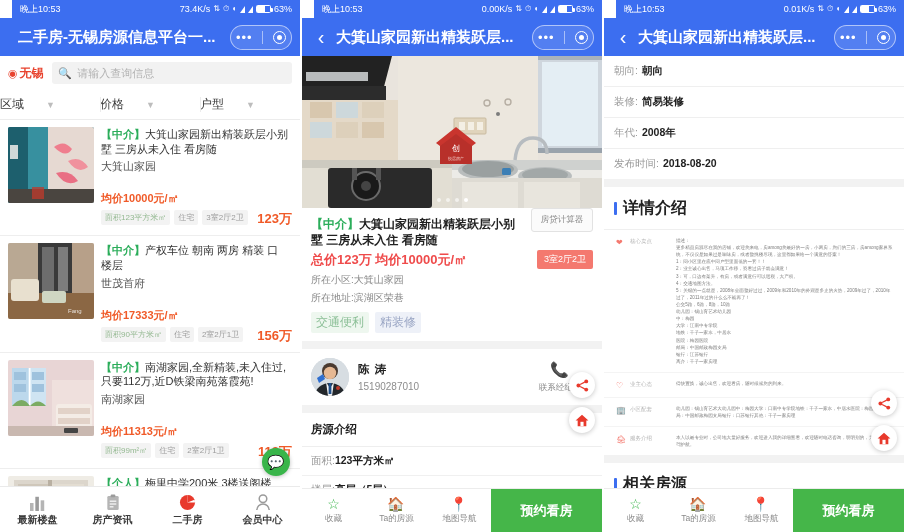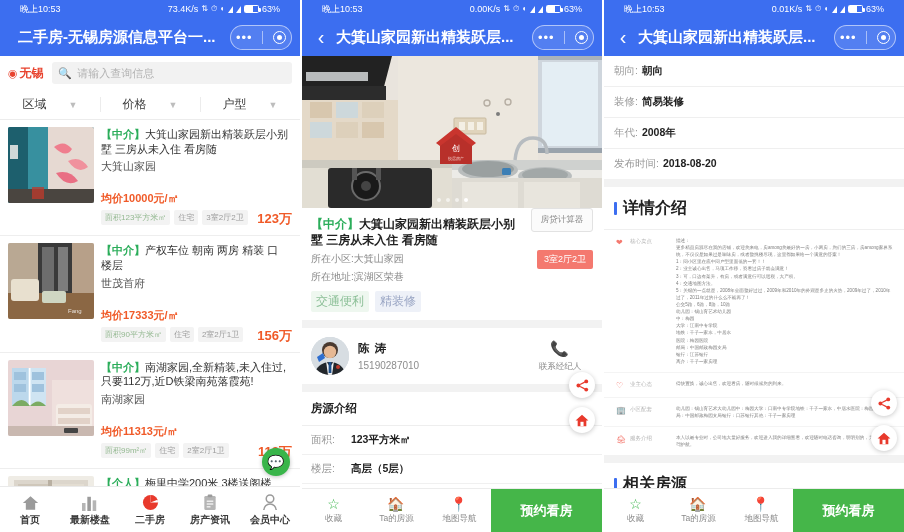--- a/index.html
+++ b/index.html
@@ -10,21 +10,21 @@
     overflow:hidden;
   }
   .shell { display:flex; width:904px; height:532px; }
   .panel { width:300px; height:532px; position:relative; overflow:hidden; background:#fff; }
   .gap { width:2px; height:532px; background:#ffffff; }
 
   
   .statusbar {
     height:18px; background:#3c6ef0; color:#ffffff;
     display:flex; align-items:center; justify-content:space-between;
-    padding:0 20px; font-size:9px; letter-spacing:0;
+    padding:0 8px; font-size:9px; letter-spacing:0;margin-left:12px;
   }
   .status-right { display:flex; align-items:center; gap:3px; }
   .sb-ico { font-size:8px; line-height:1; }
   .bat {
     width:15px; height:8px; border:1px solid #fff; border-radius:1.5px;
     position:relative; display:inline-block;
   }
   .bat::after{ content:""; position:absolute; right:-3px; top:2px; width:2px;height:4px;background:#fff;border-radius:0 1px 1px 0;}
   .bat i{ display:block; height:100%; background:#fff; width:63%; }
   .sig { width:0;height:0;border-left:5px solid transparent;border-bottom:7px solid #fff; display:inline-block;}
@@ -59,21 +59,21 @@
   .pin { margin-right:2px; font-size:11px; }
   .searchbox {
     flex:1; height:22px; background:#f2f2f2; border-radius:3px; margin-left:8px;
     display:flex; align-items:center; padding:0 7px; color:#b3b3b3; font-size:11px;
   }
   .searchbox .mag { margin-right:5px; font-size:11px; color:#b9b9b9; }
 
   
   .filterrow { display:flex; height:30px; border-bottom:1px solid #ececec; }
   .filter-cell {
-    flex:1; display:flex; align-items:center; justify-content:center;
+    flex:1; display:flex; align-items:center; 
     font-size:12px; color:#3a3a3a; position:relative; gap:22px;
   }
   .filter-cell + .filter-cell::before{
     content:""; position:absolute; left:0; top:7px; bottom:7px; width:1px; background:#ececec;
   }
   .caret { color:#bdbdbd; font-size:9px; }
 
   
   .list { height:calc(532px - 18px - 38px - 34px - 30px - 46px); overflow:hidden; }
   .card { display:flex; padding:7px 8px; border-bottom:1px solid #eeeeee; }
@@ -133,21 +133,21 @@
   .agent-row{ display:flex; align-items:center; padding:9px; border-bottom:8px solid #f2f2f2; background:#fff;}
   .avatar{ width:38px;height:38px;border-radius:50%; overflow:hidden; flex:none; background:#cfd6dd; position:relative;}
   .agent-meta{ padding-left:9px; flex:1;}
   .agent-name{ font-size:11.5px; color:#222; font-weight:bold; letter-spacing:1px;}
   .agent-phone{ font-size:10px; color:#8d8d8d; margin-top:4px;}
   .contact-col{ width:66px; display:flex;flex-direction:column;align-items:center;gap:3px;}
   .contact-col .ph{ color:#2bad5a; font-size:15px; }
   .contact-col .lbl{ font-size:8.5px; color:#8a8a8a;}
   .sec-title{ font-size:11.5px; font-weight:bold; color:#222; padding:9px; border-bottom:1px solid #eee;}
   .kv{ display:flex; font-size:10.5px; padding:7px 9px; border-bottom:1px solid #f0f0f0;}
-  .kv .k{ color:#9a9a9a; margin-right:16px;}
+  .kv .k{ color:#9a9a9a; margin-right:0;}
   .kv .v{ color:#222; font-weight:bold;}
 
   .side-fabs{ position:absolute; right:7px; top:372px; display:flex; flex-direction:column; gap:9px; }
   .side-fab{
     width:26px;height:26px;border-radius:50%;background:#fff;
     box-shadow:0 1px 5px rgba(0,0,0,.22); display:flex;align-items:center;justify-content:center;
     color:#e8392c; font-size:13px;
   }
 
   .actionbar{
@@ -357,57 +357,49 @@
 
         </div>
       </div>
     </div>
 
     <div class="fab-chat">💬</div>
 
     <div class="tabbar">
       <div class="tab">
         <span class="tab-ico">
-          <svg width="17" height="16" viewBox="0 0 20 18">
-              <path d="M10 1 L19 9 H15.5 V17 H4.5 V9 H1 Z" fill="#9b9b9b"></path>
-            </svg>
-        </span>
-        <span class="tab-label">首页</span>
-      </div>
-      <div class="tab">
-        <span class="tab-ico">
           <svg width="18" height="16" viewBox="0 0 20 18">
               <rect x="1" y="9" width="4" height="9" fill="#b5b5b5"></rect>
               <rect x="7" y="2" width="4" height="16" fill="#9b9b9b"></rect>
               <rect x="13" y="6" width="4" height="12" fill="#b5b5b5"></rect>
             </svg>
         </span>
         <span class="tab-label">最新楼盘</span>
-      </div>
-      <div class="tab">
-        <span class="tab-ico">
-          <svg width="17" height="17" viewBox="0 0 18 18">
-              <circle cx="9" cy="9" r="8" fill="#e8392c"></circle>
-              <path d="M9 9 L9 1 A8 8 0 0 1 17 9 Z" fill="#fff"></path>
-              <path d="M9 9 L9 1 A8 8 0 0 1 16.4 6 Z" fill="#e8392c"></path>
-            </svg>
-        </span>
-        <span class="tab-label">二手房</span>
       </div>
       <div class="tab">
         <span class="tab-ico">
           <svg width="14" height="17" viewBox="0 0 14 18">
               <rect x="1" y="2" width="12" height="15" rx="1.5" fill="#b5b5b5"></rect>
               <rect x="4.5" y="0.5" width="5" height="3" rx="1" fill="#9b9b9b"></rect>
               <rect x="3.5" y="7" width="7" height="1.2" fill="#fff"></rect>
               <rect x="3.5" y="10" width="7" height="1.2" fill="#fff"></rect>
               <rect x="3.5" y="13" width="4" height="1.2" fill="#fff"></rect>
             </svg>
         </span>
         <span class="tab-label">房产资讯</span>
+      </div>
+      <div class="tab">
+        <span class="tab-ico">
+          <svg width="17" height="17" viewBox="0 0 18 18">
+              <circle cx="9" cy="9" r="8" fill="#e8392c"></circle>
+              <path d="M9 9 L9 1 A8 8 0 0 1 17 9 Z" fill="#fff"></path>
+              <path d="M9 9 L9 1 A8 8 0 0 1 16.4 6 Z" fill="#e8392c"></path>
+            </svg>
+        </span>
+        <span class="tab-label">二手房</span>
       </div>
       <div class="tab">
         <span class="tab-ico">
           <svg width="16" height="17" viewBox="0 0 16 18">
               <circle cx="8" cy="5" r="4" fill="none" stroke="#9b9b9b" stroke-width="1.6"></circle>
               <path d="M1.5 17 a6.5 6.5 0 0 1 13 0" fill="none" stroke="#9b9b9b" stroke-width="1.6"></path>
             </svg>
         </span>
         <span class="tab-label">会员中心</span>
       </div>
@@ -500,20 +492,21 @@
         <span class="dot"></span>
         <span class="dot"></span>
         <span class="dot on"></span>
       </div>
     </div>
 
     <div class="detail-head">
       <div class="dh-title">
         <span class="agent">【中介】</span><span>大箕山家园新出精装跃层小别墅 三房从未入住 看房随</span>
       </div>
+      <div class="dh-price">总价123万 均价10000元/㎡</div>
       <div class="dh-sub">所在小区:大箕山家园</div>
       <div class="dh-sub">所在地址:滨湖区荣巷</div>
       <div class="dh-tags">
         <span class="dh-tag">交通便利</span>
         <span class="dh-tag b">精装修</span>
       </div>
       <div class="calc-btn">房贷计算器</div>
       <div class="room-badge">3室2厅2卫</div>
     </div>
 

